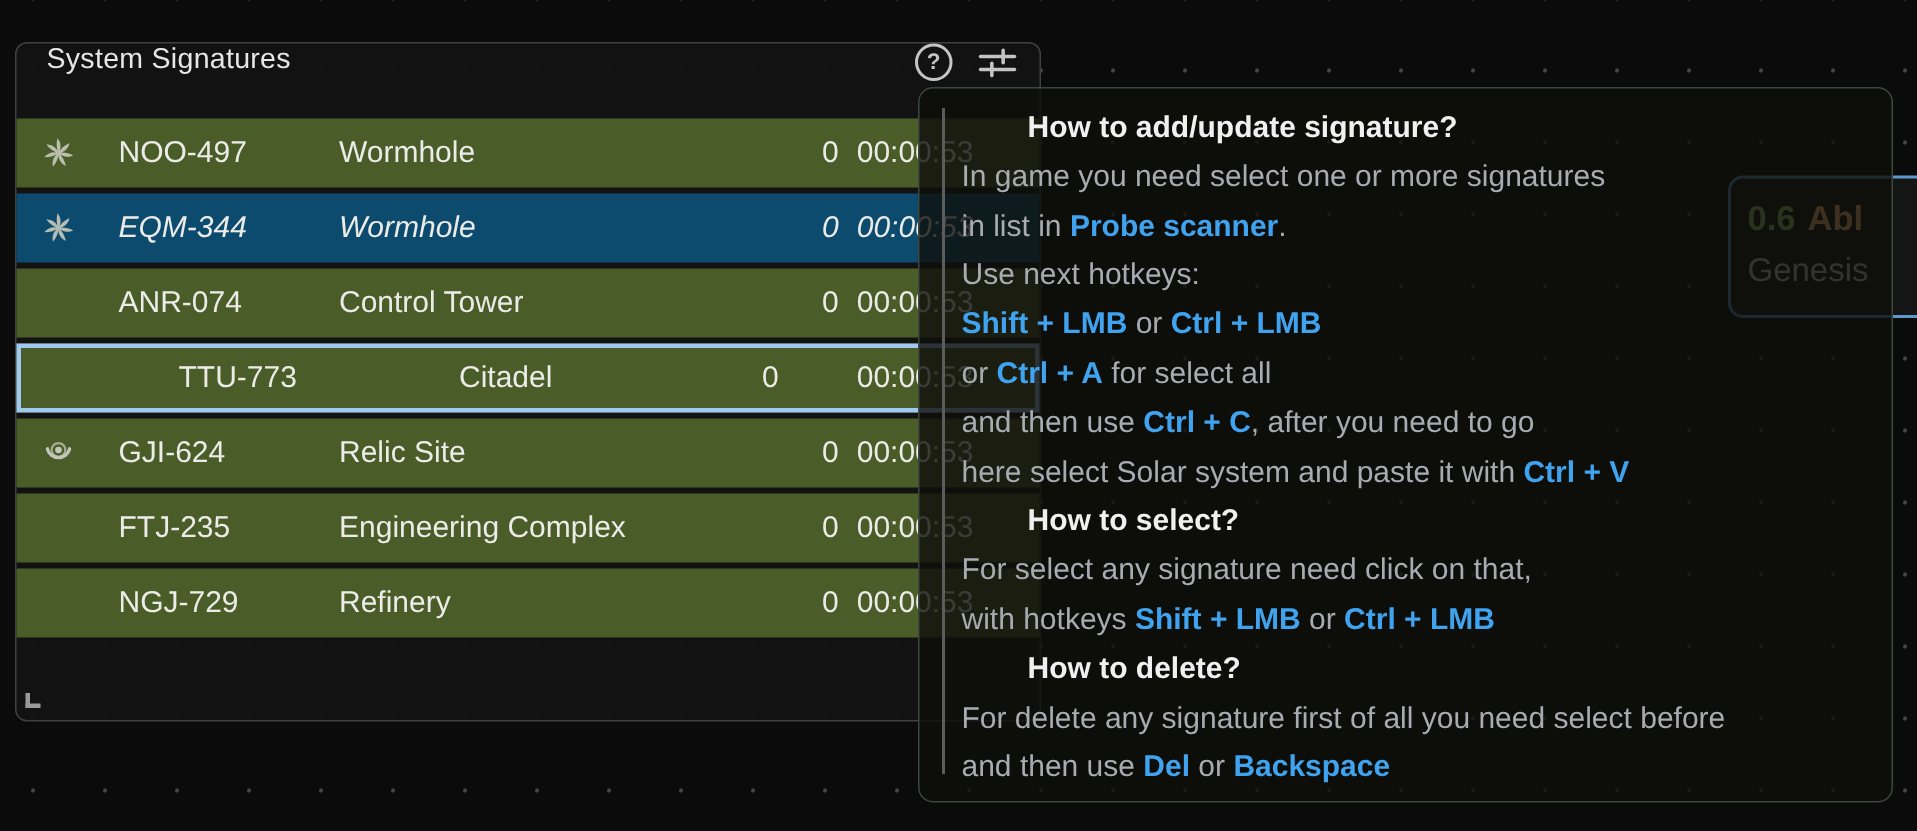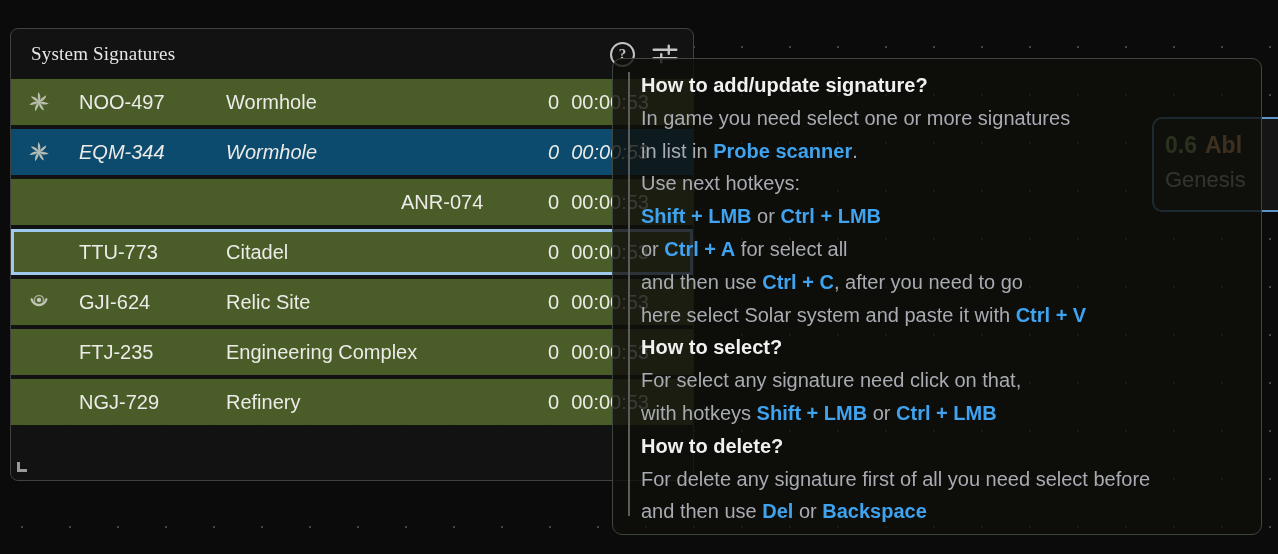--- a/index.html
+++ b/index.html
@@ -14,42 +14,41 @@
   }
 
   
   .sig-panel {
     position:absolute; left:10px; top:28px; width:684px; height:453px;
     background:rgba(19,19,19,0.96);
     border:1px solid #414141; border-radius:8px;
     z-index:10;
   }
   .sig-header {
-    height:50px; display:flex; align-items:center;
+    height:50px; display:flex; align-items:flex-start;
     padding:0 14px 0 20px;
-    font-family:Liberation Serif, serif;
   }
   .sig-title { color:#e6e6e6; font-size:19px; letter-spacing:0.2px; flex:0 0 auto; }
   .hdr-spacer { flex:1; }
   .hdr-icons { display:flex; align-items:center; gap:16px; }
   .help-circle {
     width:25px; height:25px; border:2px solid #c4c4c4; border-radius:50%;
     display:flex; align-items:center; justify-content:center;
     color:#c4c4c4; font-size:15px; font-weight:bold; cursor:pointer;
   }
   .icon-btn { display:flex; align-items:center; cursor:pointer; }
 
   .sig-rows { padding:0; }
   .sig-row {
     height:46px; margin-bottom:4px;
     display:flex; align-items:center;
     padding:0 44px 0 16px;
     color:#ebebe8; font-size:20px; cursor:pointer;
   }
-  .sig-row.selected { border:3px solid #a3a3a3; padding-left:13px; padding-right:41px; }
+  .sig-row.selected { border:3px solid #a3a3a3; padding-left:13px; padding-right:41px;gap:40px; }
   .cell-icon { width:24px; height:24px; flex:0 0 24px; margin-right:28px; }
   .cell-icon svg { width:24px; height:24px; display:block; }
   .cell-id { width:147px; flex:0 0 147px; }
   .cell-type { flex:1 1 auto; }
   .cell-count { flex:0 0 auto; text-align:right; }
   .cell-age { flex:0 0 auto; margin-left:12px; }
 
   .resize-handle {
     position:absolute; left:6px; bottom:8px; width:10px; height:10px;
     border-left:3px solid #9a9a9a; border-bottom:3px solid #9a9a9a;
@@ -74,21 +73,21 @@
     background:rgba(14,14,10,0.80);
     border:1px solid #3d473d; border-radius:10px;
     z-index:20;
   }
   .tt-accent {
     position:absolute; left:15px; top:13px; bottom:18px; width:2px;
     background:#5c5c5c;
   }
   .tt-content { padding:10px 18px 0 28px; }
   .tt-line { font-size:20px; line-height:32.8px; white-space:nowrap; }
-  .seg-head { color:#f0f0f0; font-weight:bold; }
+  .seg-head { color:#f0f0f0; font-weight:bold;margin-left:44px; }
   .seg-body { color:#a9abb2; }
   .seg-link { color:#3fa3ef; font-weight:bold; }
 </style>
 </head>
 <body>
 
 <div class="sig-panel">
   <div class="sig-header">
     <span class="sig-title">System Signatures</span>
     <span class="hdr-spacer"></span>
@@ -147,20 +146,21 @@
   </svg>
         </span>
         <span class="cell-id">EQM-344</span>
         <span class="cell-type">Wormhole</span>
         <span class="cell-count">0</span>
         <span class="cell-age">00:00:53</span>
       </div>
       <div class="sig-row" style="background: rgb(74, 92, 39); justify-content: flex-end;">
         <span class="cell-icon"></span>
         <span class="cell-id">ANR-074</span>
+        <span class="cell-type">Control Tower</span>
         <span class="cell-count">0</span>
         <span class="cell-age">00:00:53</span>
       </div>
       <div class="sig-row selected" style="background: rgb(74, 92, 39); border-color: rgb(159, 201, 239);">
         <span class="cell-icon"></span>
         <span class="cell-id">TTU-773</span>
         <span class="cell-type">Citadel</span>
         <span class="cell-count">0</span>
         <span class="cell-age">00:00:53</span>
       </div>

